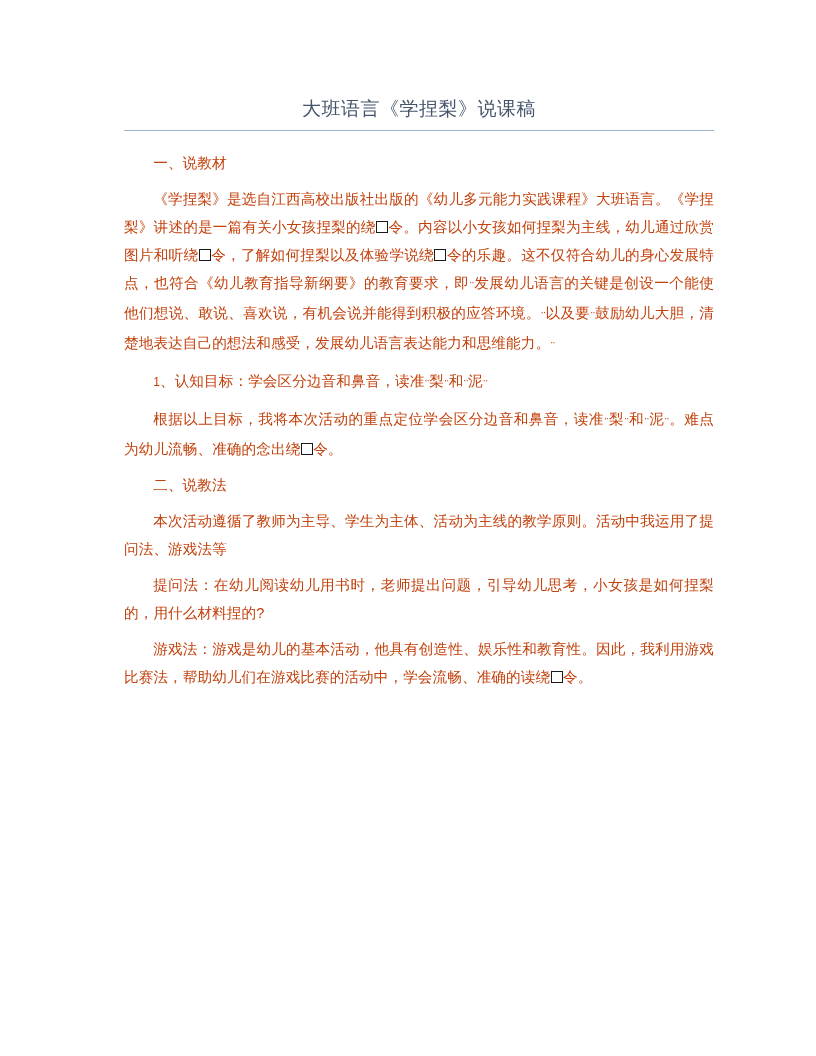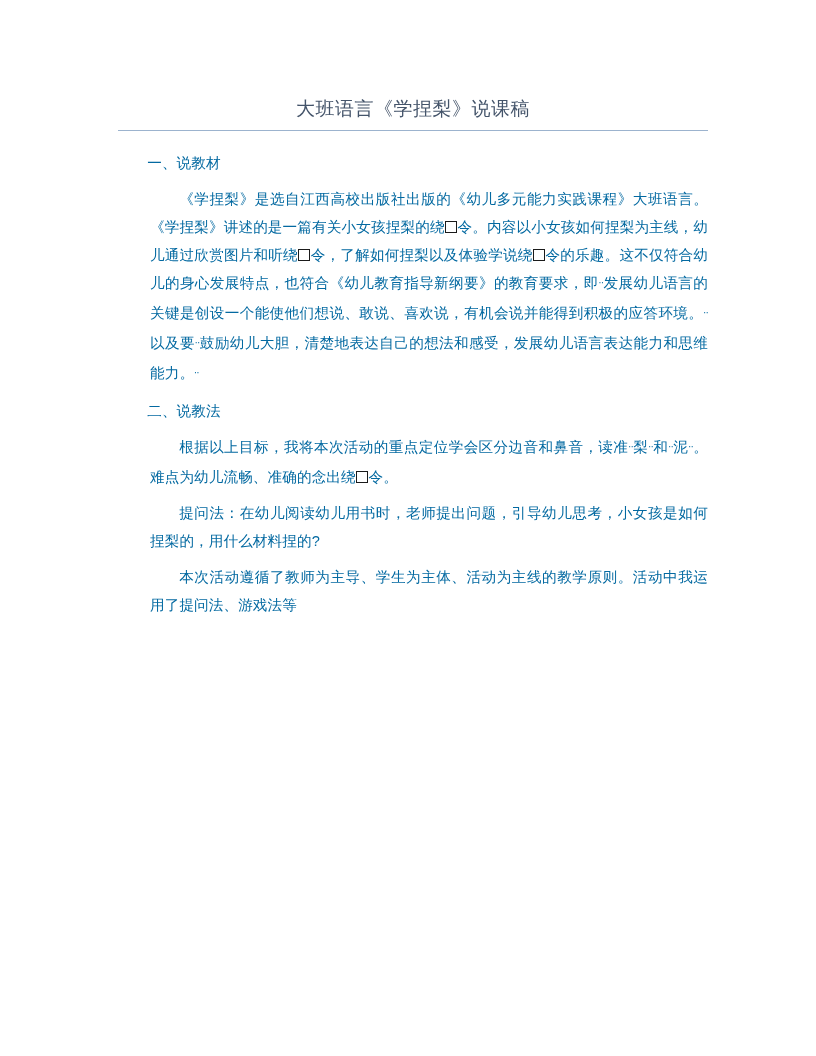--- a/index.html
+++ b/index.html
@@ -17,21 +17,21 @@
   .page {
     position: relative;
     width: 816px;
     height: 1056px;
     background: #ffffff;
     box-sizing: border-box;
   }
 
   .content {
     position: absolute;
-    left: 118px;
+    left: 124px;
     top: 0;
     width: 590px;
   }
 
   .doc-title {
     margin: 0;
     padding: 0;
     padding-top: 96px;
     text-align: center;
     font-size: 19px;
@@ -52,30 +52,29 @@
 
   .body-block {
     margin-top: 18px;
   }
 
   p.para {
     margin: 0;
     padding: 0;
     font-size: 14.6px;
     line-height: 28px;
-    color: #0369a1;
+    color: #c2410c;
     text-align: justify;
     text-justify: inter-ideograph;
     letter-spacing: 0.1px;
     margin-bottom: 8px;
   }
 
   p.indent {
     text-indent: 2em;
-    margin-left: 32px;
   }
 
   p.heading {
     text-indent: 2em;
     margin-bottom: 8px;
   }
 
   p.listitem {
     text-indent: 2em;
     margin-bottom: 8px;
@@ -115,28 +114,30 @@
 
     <hr class="title-rule">
 
     <div class="body-block">
 
       <p class="para heading"><span>一、说教材</span></p>
 
       <p class="para indent"><span>《学捏梨》是选自江西高校出版社出版的《幼儿多元能力实践课程》大班语言。《学捏梨》讲述的是一篇有关小女孩捏梨的绕</span><span class="tofu"></span><span>令。内容以小女孩如何捏梨为主线，幼儿通过欣赏图片和听绕</span><span class="tofu"></span><span>令，了解如何捏梨以及体验学说绕</span><span class="tofu"></span><span>令的乐趣。这不仅符合幼儿的身心发展特点，也符合《幼儿教育指导新纲要》的教育要求，即</span><span class="q">··</span><span>发展幼儿语言的关键是创设一个能使他们想说、敢说、喜欢说，有机会说并能得到积极的应答环境。</span><span class="q">··</span><span>以及要</span><span class="q">··</span><span>鼓励幼儿大胆，清楚地表达自己的想法和感受，发展幼儿语言表达能力和思维能力。</span><span class="q">··</span></p>
 
 
+      <p class="para listitem"><span class="num">1</span><span>、</span><span>认知目标：学会区分边音和鼻音，读准</span><span class="q">··</span><span>梨</span><span class="q">··</span><span>和</span><span class="q">··</span><span>泥</span><span class="q">··</span></p>
 
 
 
+      <p class="para indent"><span>根据以上目标，我将本次活动的重点定位学会区分边音和鼻音，读准</span><span class="q">··</span><span>梨</span><span class="q">··</span><span>和</span><span class="q">··</span><span>泥</span><span class="q">··</span><span>。难点为幼儿流畅、准确的念出绕</span><span class="tofu"></span><span>令。</span></p>
+
       <p class="para heading"><span>二、说教法</span></p>
 
-      <p class="para indent"><span>根据以上目标，我将本次活动的重点定位学会区分边音和鼻音，读准</span><span class="q">··</span><span>梨</span><span class="q">··</span><span>和</span><span class="q">··</span><span>泥</span><span class="q">··</span><span>。难点为幼儿流畅、准确的念出绕</span><span class="tofu"></span><span>令。</span></p>
+      <p class="para indent"><span>本次活动遵循了教师为主导、学生为主体、活动为主线的教学原则。活动中我运用了提问法、游戏法等</span></p>
 
       <p class="para indent"><span>提问法：在幼儿阅读幼儿用书时，老师提出问题，引导幼儿思考，小女孩是如何捏梨的，用什么材料捏的?</span></p>
 
-      <p class="para indent"><span>本次活动遵循了教师为主导、学生为主体、活动为主线的教学原则。活动中我运用了提问法、游戏法等</span></p>
-
+      <p class="para indent"><span>游戏法：游戏是幼儿的基本活动，他具有创造性、娱乐性和教育性。因此，我利用游戏比赛法，帮助幼儿们在游戏比赛的活动中，学会流畅、准确的读绕</span><span class="tofu"></span><span>令。</span></p>
 
 
     </div>
   </div>
 </div>
 
 </body></html>

